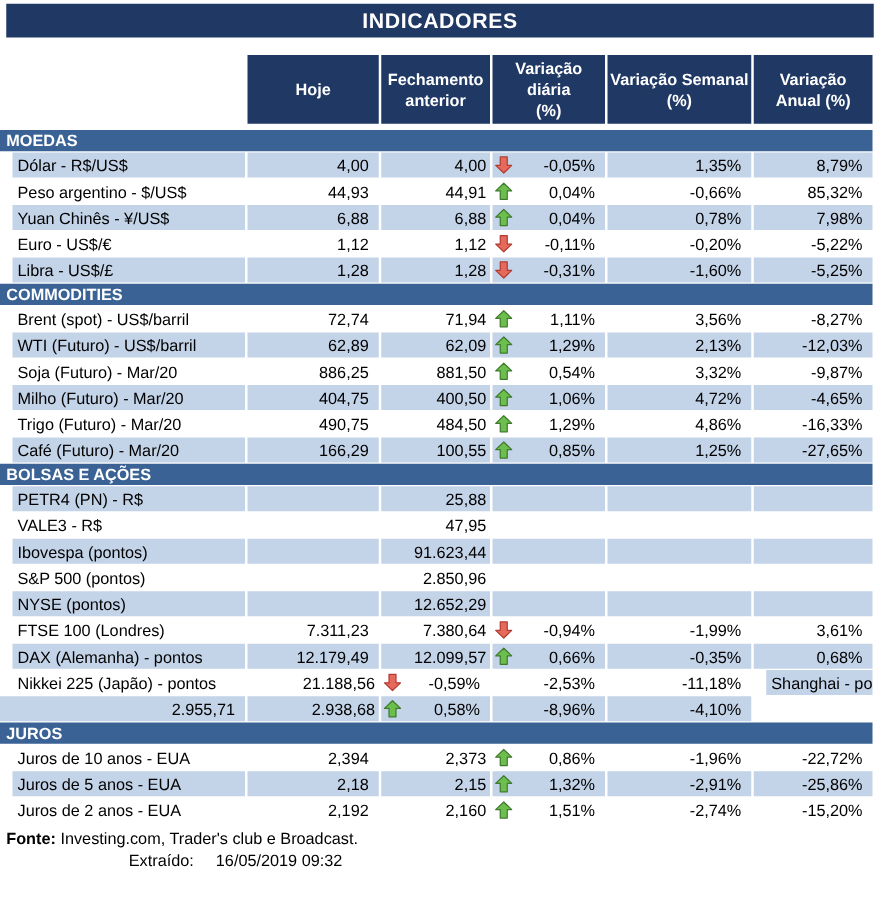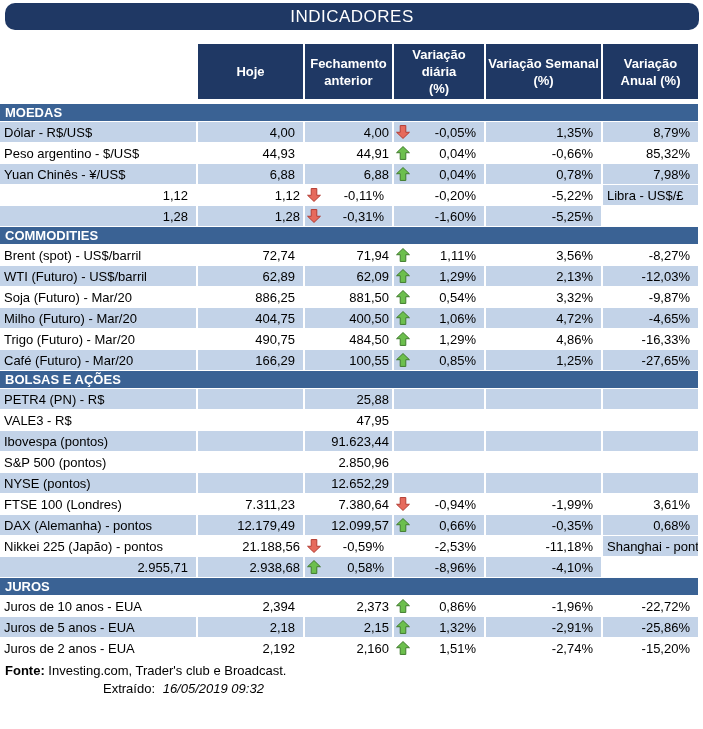--- a/index.html
+++ b/index.html
@@ -8,22 +8,22 @@
     width: 703px; height: 729px; overflow: hidden;
     background: #fff;
     font-family: "Liberation Sans", sans-serif;
     color: #000;
   }
   .page { padding-top: 3px; }
 
   .title-bar {
     margin: 0 4px 0 5px; height: 27px;
     background: var(--navy, #1F3864);
-    color: #fff; font-weight: normal; font-size: 17px; letter-spacing: .5px;
-    display: flex; align-items: center; justify-content: center; border-radius: 10px;
+    color: #fff; font-weight: bold; font-size: 17px; letter-spacing: .5px;
+    display: flex; align-items: center; justify-content: center;
   }
   .top-spacer { height: 14px; }
 
   .grid {
     width: 698px;
     display: grid;
     grid-template-columns: 196px 105px 87px 90px 115px 95px;
     column-gap: 2px; row-gap: 1px;
     font-size: 13px;
   }
@@ -42,34 +42,34 @@
     background: var(--steel, #3A6294);
     color: #fff; font-weight: bold; font-size: 13px;
     display: flex; align-items: center; padding-left: 5px;
   }
 
   .cell {
     height: 20px; display: flex; align-items: center;
     background: #fff; white-space: nowrap; overflow: hidden;
   }
   .cell.shaded { background: var(--band, #C3D3E8); }
-  .c-label { justify-content: flex-start; padding-left: 4px; }
+  .c-label { justify-content: flex-start; padding-left: 4px; margin-left: 10px; }
   .c-num   { justify-content: flex-end;  padding-right: 8px; }
   .c-fech  { padding-right: 3px; }
   .c-diaria { position: relative; }
   .arrow { position: absolute; left: 2px; top: 2px; width: 14px; height: 16px; }
   .arrow svg { width: 14px; height: 16px; display: none; }
   .arrow-up  .arrow svg.arr-up   { display: block; }
   .arrow-down .arrow svg.arr-down { display: block; }
 
   .footer { margin-top: 4px; font-size: 13px; line-height: 18px; }
   .fonte-line { padding-left: 5px; }
   .fonte-label { font-weight: bold; }
   .extraido-line { padding-left: 103px; }
-  .extraido-value { margin-left: 4px; font-style: italic; }
+  .extraido-value { margin-left: 14px; }
 </style>
 </head>
 <body>
 
 <div class="page">
 
   <div class="title-bar">
     <span>INDICADORES</span>
   </div>
 
@@ -160,20 +160,23 @@
     </span>
     <span>0,04%</span>
   </div>
   <div class="cell c-num shaded">
     <span>0,78%</span>
   </div>
   <div class="cell c-num shaded">
     <span>7,98%</span>
   </div>
 
+  <div class="cell c-label">
+    <span>Euro - US$/€</span>
+  </div>
   <div class="cell c-num">
     <span>1,12</span>
   </div>
   <div class="cell c-num c-fech">
     <span>1,12</span>
   </div>
   <div class="cell c-num c-diaria arrow-down">
     <span class="arrow">
 
       <svg class="arr-down" viewBox="0 0 100 100">

